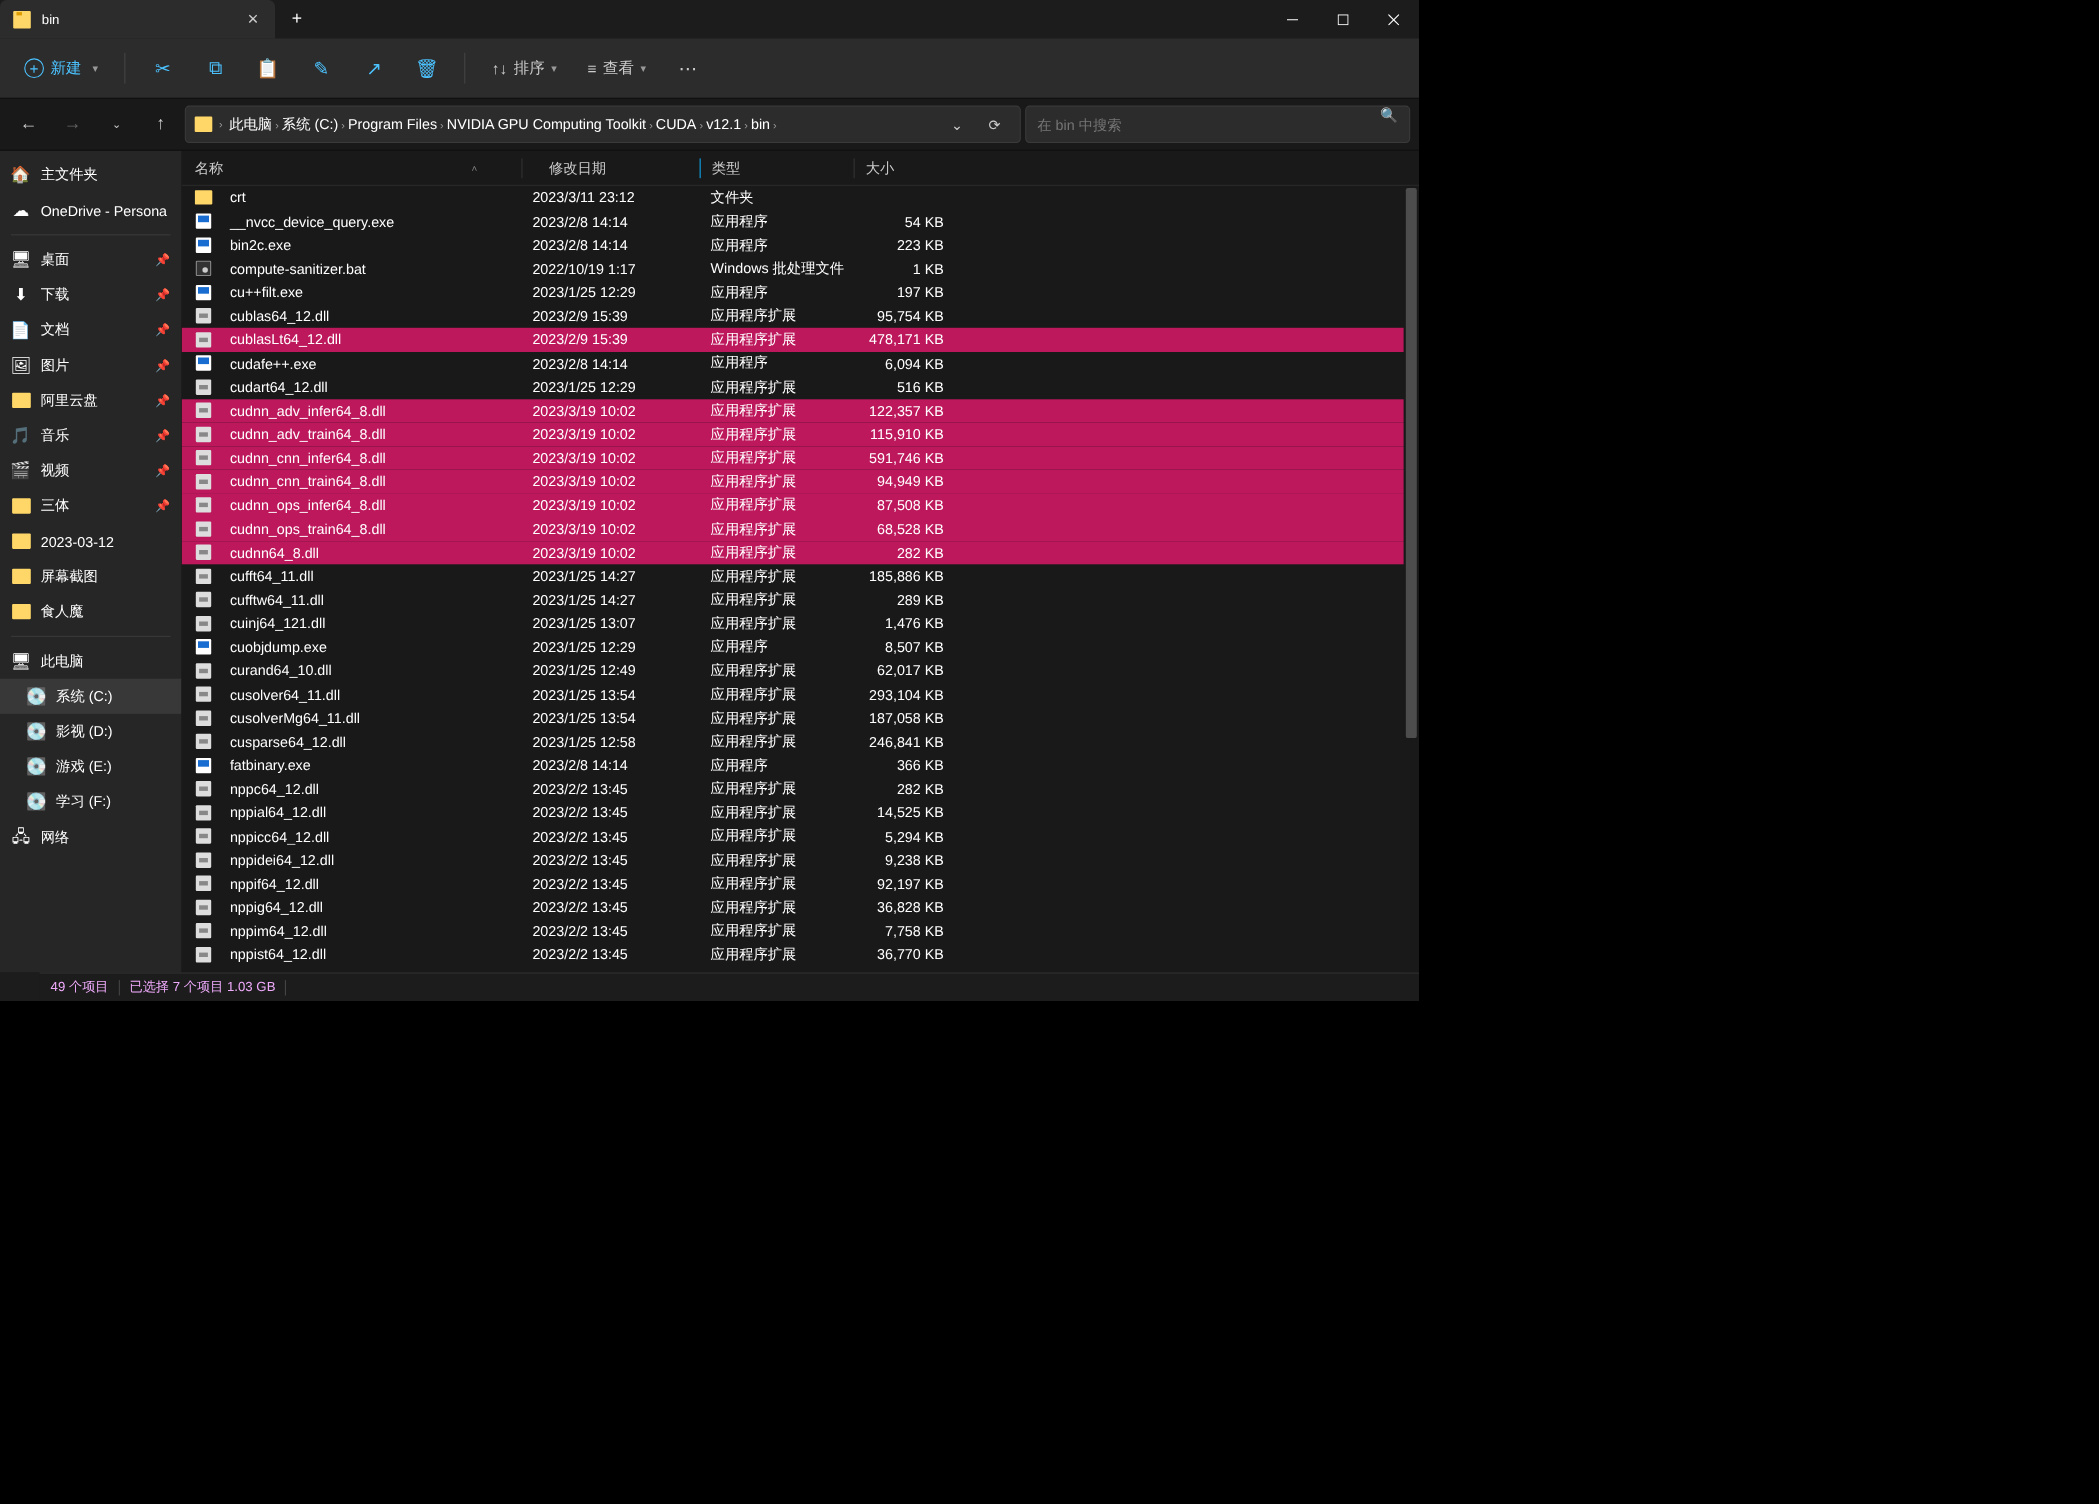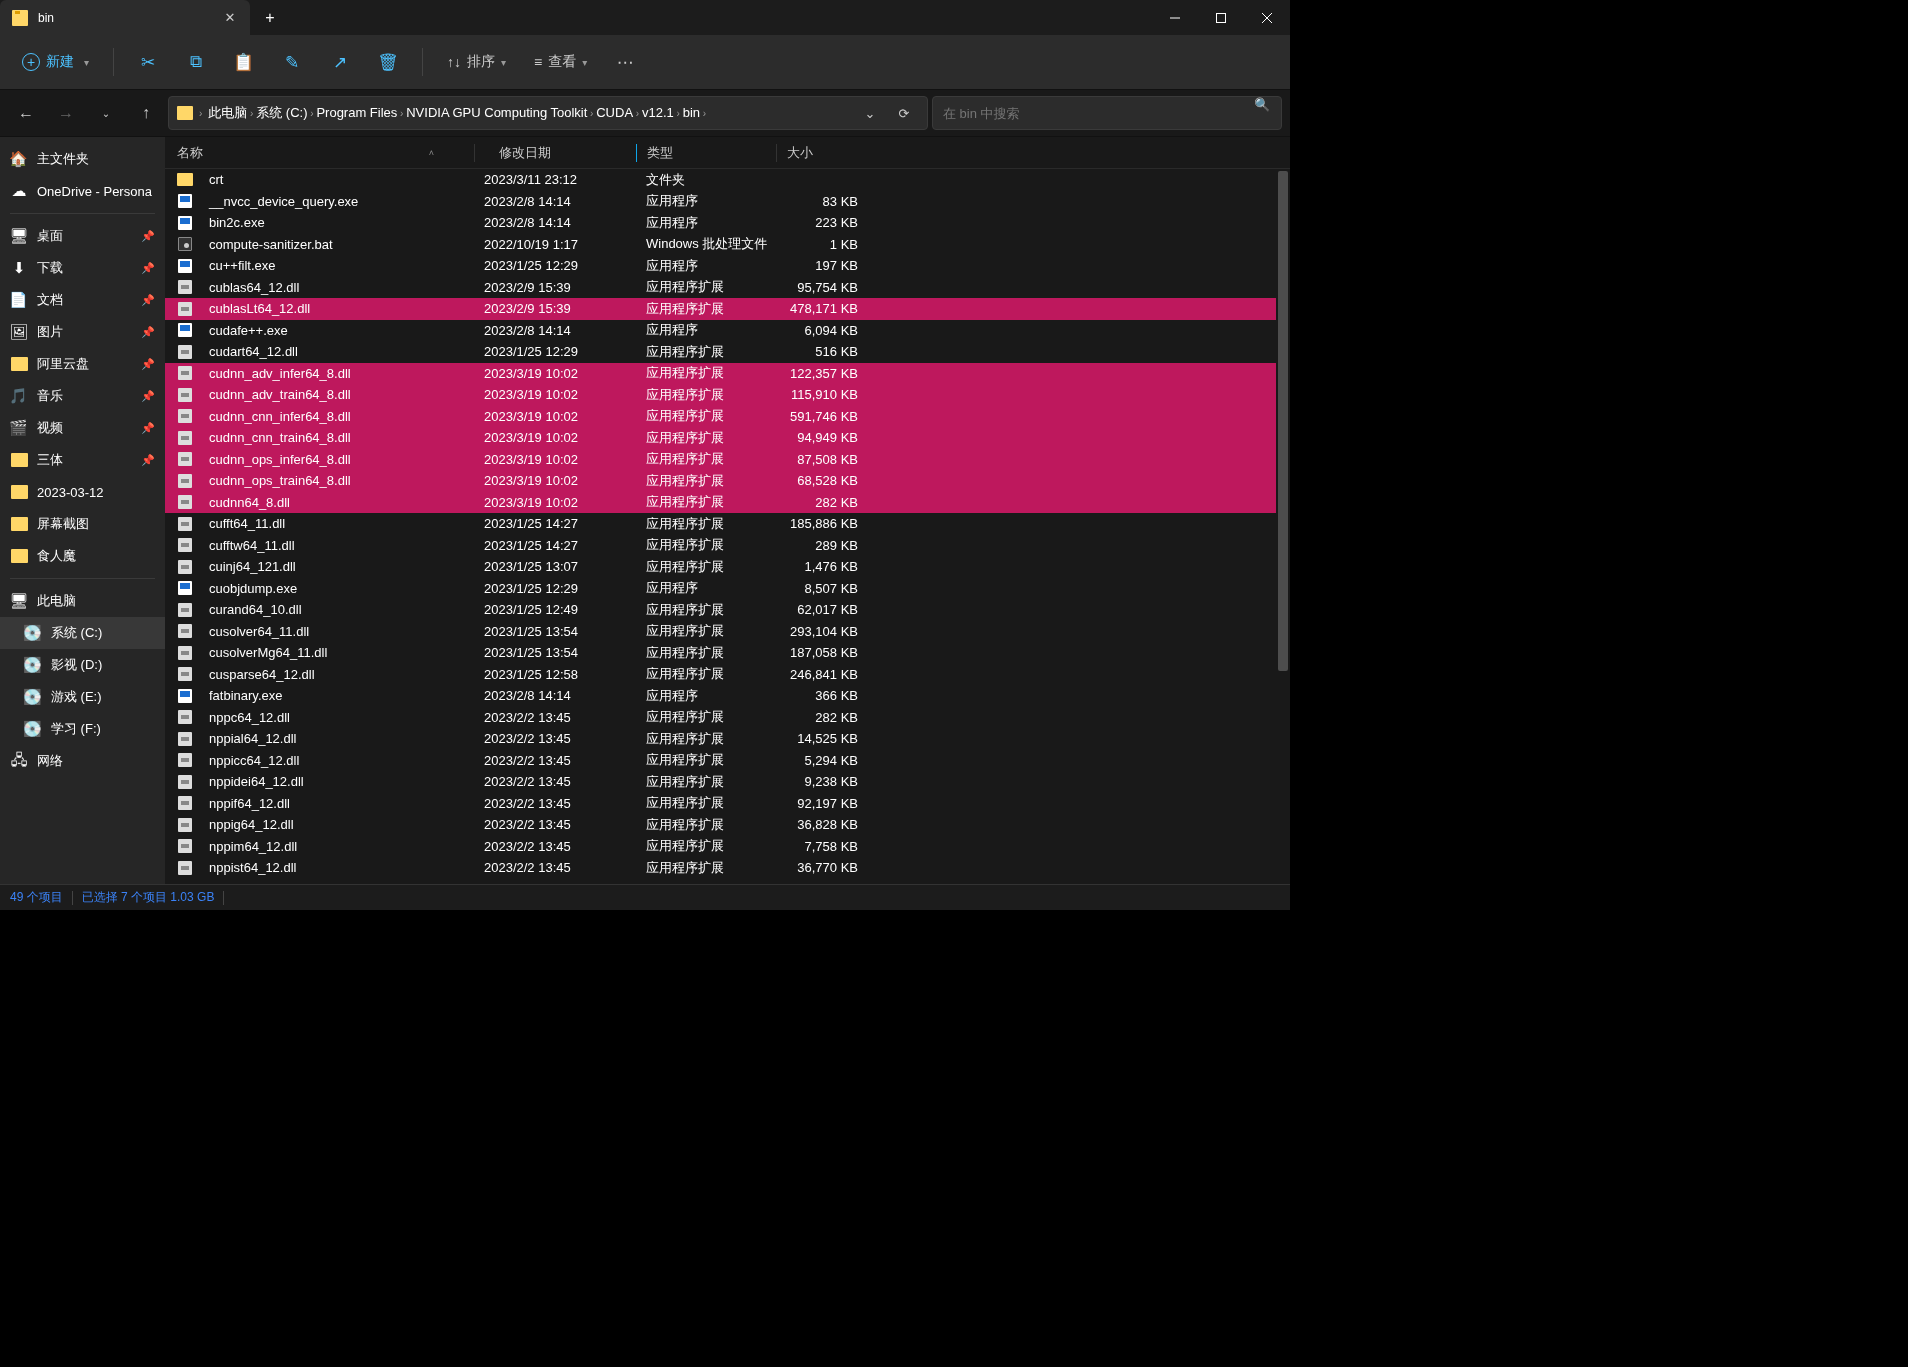--- a/index.html
+++ b/index.html
@@ -59,21 +59,21 @@
 .row .c-type { width: 140px; padding-left: 10px; }
 .row .c-size { width: 90px; text-align: right; padding-right: 8px; }
 .file-ico { width: 16px; height: 16px; flex-shrink: 0; display: flex; align-items: center; justify-content: center; }
 .ico-folder { width: 16px; height: 13px; background: #ffd768; border-radius: 1px; }
 .ico-exe { width: 14px; height: 14px; background: #fff; border-radius: 1px; position: relative; }
 .ico-exe::after { content:""; position:absolute; top:2px; left:2px; width:10px; height:6px; background:#1a6dd0; }
 .ico-dll { width: 14px; height: 14px; background: #ddd; border-radius: 1px; position: relative; }
 .ico-dll::after { content:""; position:absolute; top:5px; left:3px; width:8px; height:4px; background:#888; }
 .ico-bat { width: 14px; height: 14px; background: #333; border: 1px solid #888; border-radius: 1px; position: relative; }
 .ico-bat::after { content:""; position:absolute; top:5px; left:5px; width:5px; height:5px; background:#ccc; border-radius:50%; }
-.statusbar { height: 26px; background: #1c1c1c; border-top: 1px solid #333; display: flex; align-items: center; padding: 0 10px; font-size: 12px; color: #3b82f6; gap: 6px; }
+.statusbar { height: 26px; background: #1c1c1c; border-top: 1px solid #333; display: flex; align-items: center; padding: 0 10px; font-size: 12px; color: #f0abfc; gap: 6px; margin-left: 36px; }
 .statusbar .sdiv { width:1px; height:14px; background:#444; margin: 0 3px; }
 .scrollbar { position: absolute; right: 0; top: 32px; bottom: 0; width: 14px; background: #191919; }
 .scroll-thumb { position: absolute; right: 2px; top: 2px; width: 10px; height: 500px; background: #4d4d4d; border-radius: 2px; }
 </style>
 </head>
 <body>
 
 <div class="window">
   <div class="titlebar">
     <div class="tab">
@@ -280,21 +280,21 @@
           </div>
           <div class="row">
             <div class="c-name">
               <span class="file-ico">
                 <span class="ico-exe"></span>
               </span>
               <span>__nvcc_device_query.exe</span>
             </div>
             <div class="c-date">2023/2/8 14:14</div>
             <div class="c-type">应用程序</div>
-            <div class="c-size">83 KB</div>
+            <div class="c-size">54 KB</div>
           </div>
           <div class="row">
             <div class="c-name">
               <span class="file-ico">
                 <span class="ico-exe"></span>
               </span>
               <span>bin2c.exe</span>
             </div>
             <div class="c-date">2023/2/8 14:14</div>
             <div class="c-type">应用程序</div>

